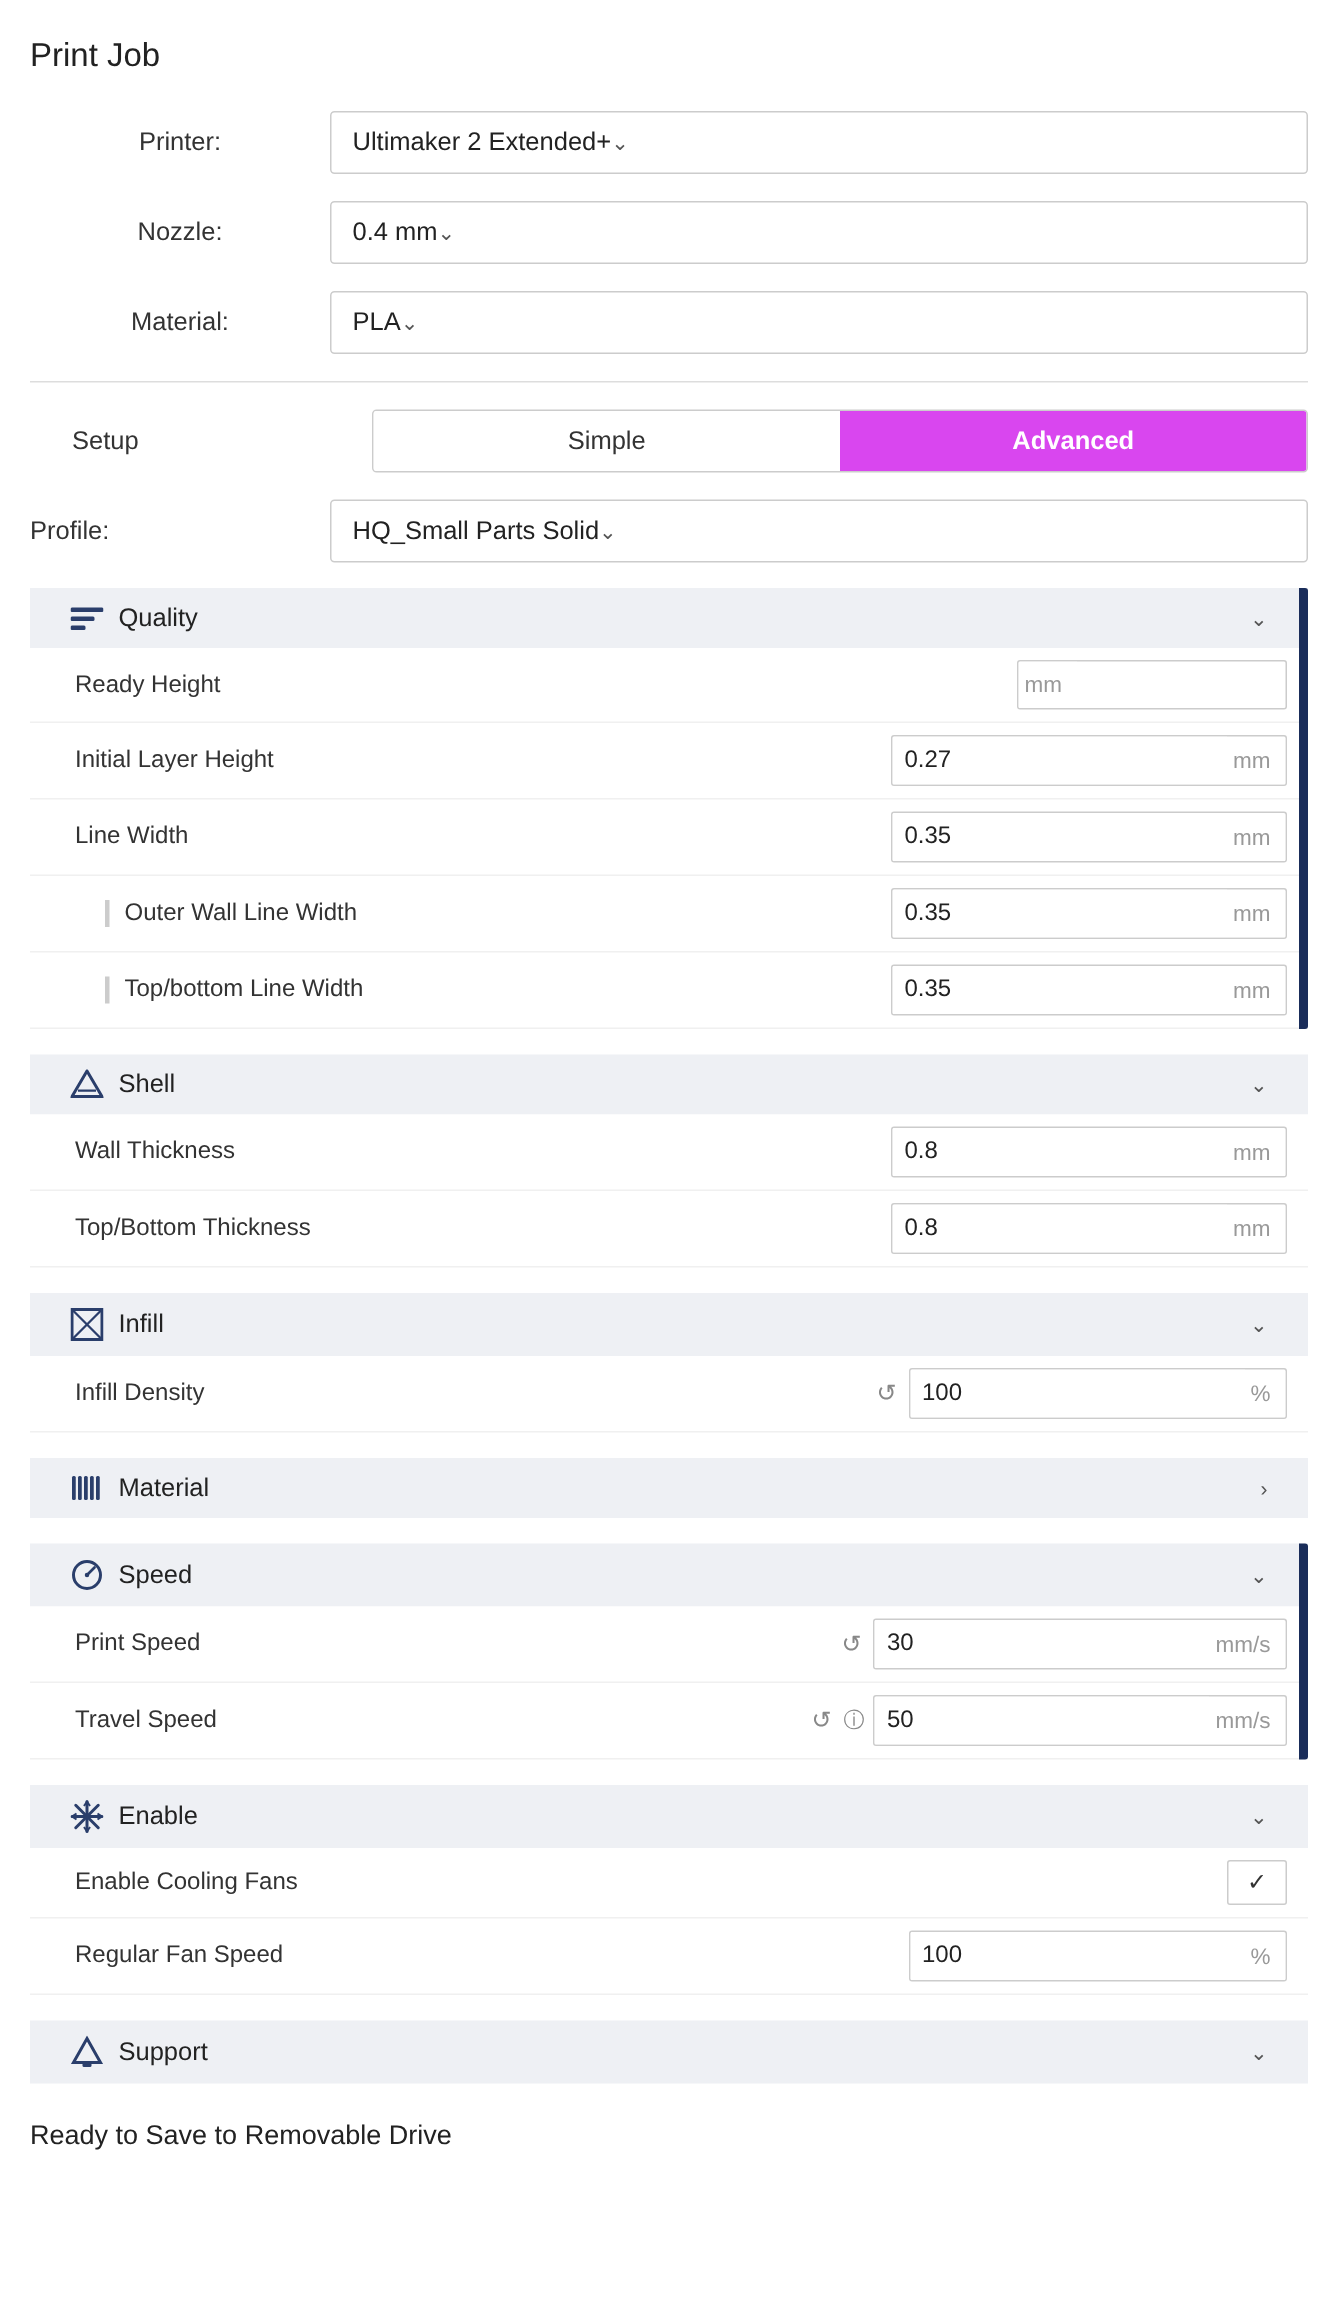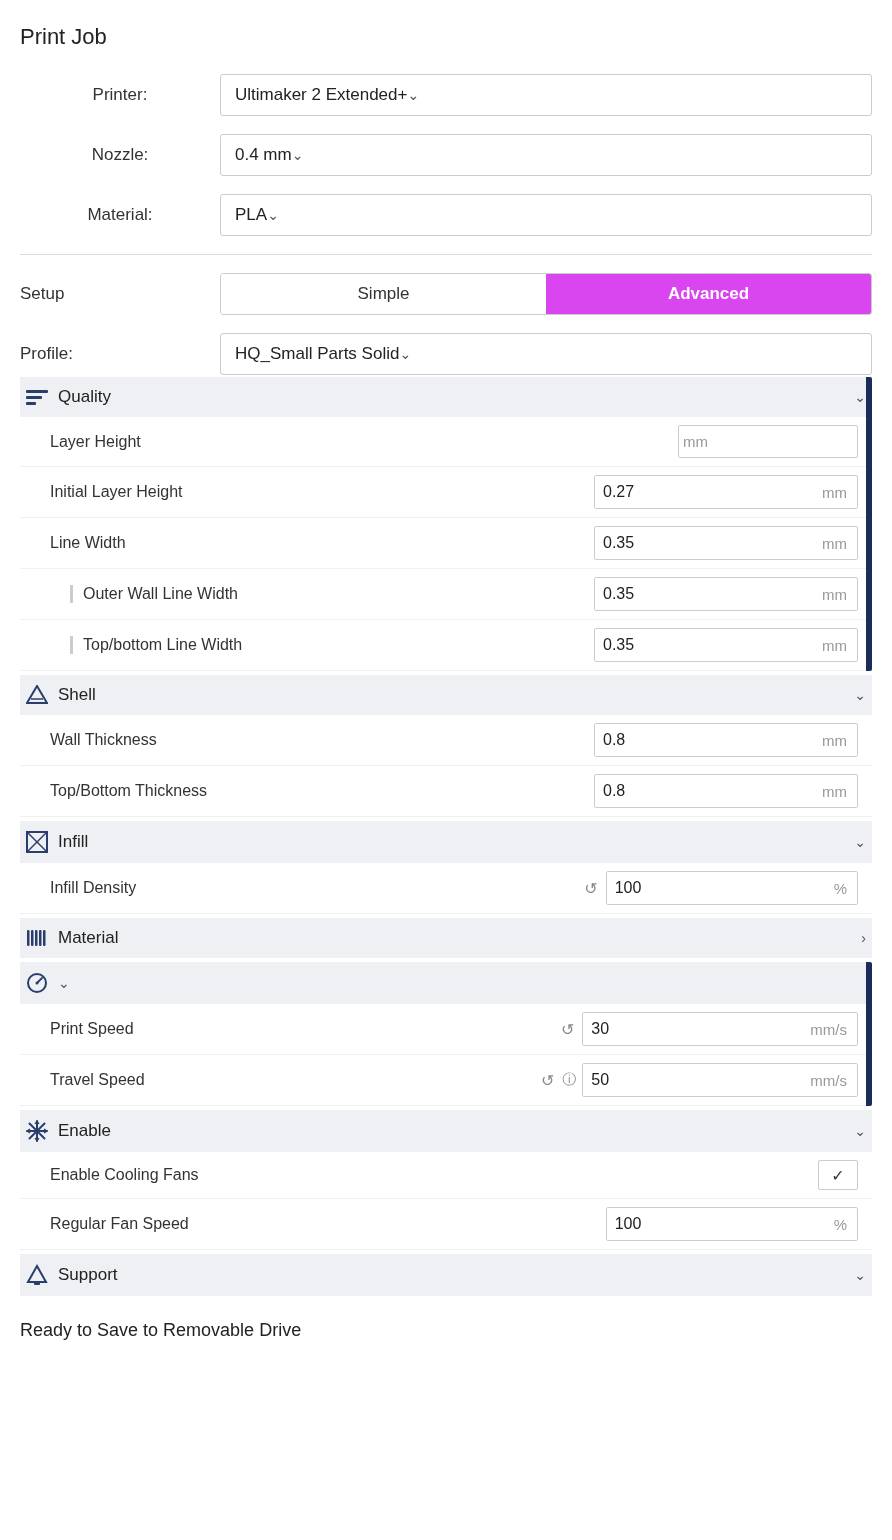--- a/index.html
+++ b/index.html
@@ -57,20 +57,21 @@
     .setup-row {
       display: flex;
       align-items: center;
       margin-bottom: 18px;
     }
     .setup-label {
       font-size: 17px;
       color: #333;
       width: 200px;
       flex-shrink: 0;
+      margin-left: 28px;
     }
     .toggle-group {
       display: flex;
       border: 1px solid #ccc;
       border-radius: 3px;
       overflow: hidden;
       flex: 1;
     }
     .toggle-btn {
       flex: 1;
@@ -85,24 +86,24 @@
     }
     .toggle-btn.active {
       background: #d946ef;
       color: #fff;
       font-weight: 700;
     }
     .section-header {
       display: flex;
       align-items: center;
       background: #eef0f4;
-      padding: 10px 6px;
+      padding: 10px 27px;
       cursor: pointer;
       user-select: none;
-      margin-top: 2px;
+      margin-top: 17px;
     }
     .section-icon {
       margin-right: 10px;
       font-size: 18px;
       color: #2a3e6b;
       display: flex;
       align-items: center;
     }
     .section-title {
       font-size: 17px;
@@ -279,21 +280,21 @@
           <rect x="0" y="8" width="16" height="3" rx="1" fill="#2a3e6b"></rect>
           <rect x="0" y="14" width="10" height="3" rx="1" fill="#2a3e6b"></rect>
         </svg>
       </span>
       <span class="section-title">Quality</span>
       <span class="section-chevron">⌄</span>
     </div>
     <div class="section-body">
 
       <div class="param-row">
-        <span class="param-label">Layer Height</span>
+        <span class="param-label">Ready Height</span>
         <div class="param-input-group">
           <span class="param-unit">mm</span>
         </div>
       </div>
 
       <div class="param-row">
         <span class="param-label">Initial Layer Height</span>
         <div class="param-input-group">
           <input class="param-input" type="text" value="0.27" style="">
           <span class="param-unit">mm</span>
@@ -402,20 +403,21 @@
 
   <div class="section-wrapper" style="position:relative; margin-top:4px;">
     <div class="section-header">
       <span class="section-icon">
         <svg width="22" height="22" viewBox="0 0 22 22" fill="none">
           <circle cx="11" cy="11" r="9" stroke="#2a3e6b" stroke-width="2" fill="none"></circle>
           <line x1="11" y1="11" x2="16" y2="6" stroke="#2a3e6b" stroke-width="1.8" stroke-linecap="round"></line>
           <circle cx="11" cy="11" r="1.5" fill="#2a3e6b"></circle>
         </svg>
       </span>
+      <span class="section-title">Speed</span>
       <span class="section-chevron">⌄</span>
     </div>
     <div class="section-body">
 
       <div class="param-row">
         <span class="param-label">Print Speed</span>
         <span class="param-reset">↺</span>
         <div class="param-input-group">
           <input class="param-input" type="text" value="30" style="">
           <span class="param-unit">mm/s</span>

